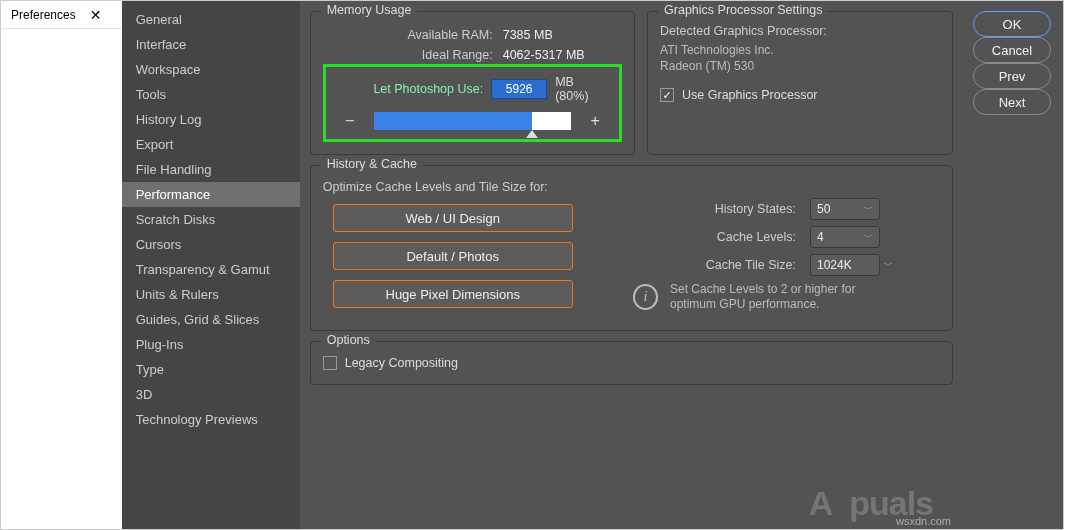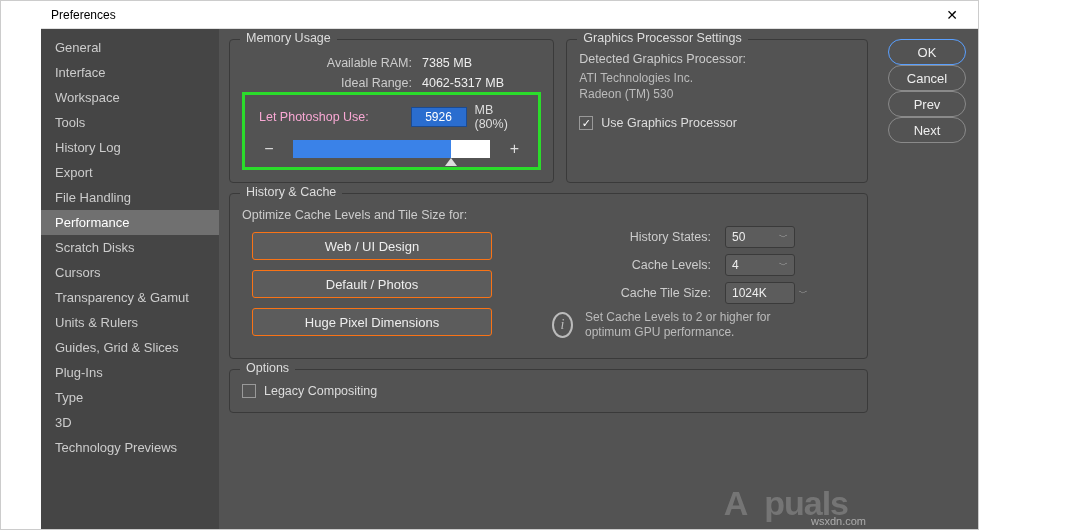--- a/index.html
+++ b/index.html
@@ -1,38 +1,38 @@
 <!DOCTYPE html>
 <html><head>
   <meta charset="utf-8">
   <style>
     * { box-sizing: border-box; margin: 0; padding: 0; font-family: "Segoe UI", Tahoma, sans-serif; }
     body { width: 1084px; height: 530px; overflow: hidden; background: #fff; }
-    .window { width: 979px; height: 530px; display: flex; flex-direction: column; border: 1px solid #ccc; padding-left: 40px; }
+    .window { width: 1064px; height: 530px; display: flex; flex-direction: row; border: 1px solid #ccc; }
     .titlebar { height: 28px; display: flex; align-items: center; justify-content: space-between; padding: 0 6px 0 10px; background: #fff; border-bottom: 1px solid #e0e0e0; font-size: 12px; color: #000; }
     .titlebar .close { width: 40px; height: 20px; display: flex; align-items: center; justify-content: center; font-size: 14px; cursor: default; }
     .body { flex: 1; display: flex; background: #535353; color: #ddd; font-size: 12.5px; }
     .sidebar { width: 178px; background: #454545; display: flex; flex-direction: column; padding-top: 6px; }
     .sidebar-item { padding: 5px 10px 5px 14px; color: #ccc; font-size: 13px; line-height: 15px; cursor: default; }
     .sidebar-item.selected { background: #707070; color: #fff; }
     .main { flex: 1; padding: 10px 10px 0 10px; overflow: hidden; position: relative; }
     .actions { width: 100px; padding: 10px 12px 0 0; display: flex; flex-direction: column; gap: 0; align-items: flex-end; }
     .pill-btn { width: 78px; height: 26px; border: 1px solid #8a8a8a; border-radius: 14px; background: #535353; color: #eee; font-size: 13px; display: flex; align-items: center; justify-content: center; cursor: default; }
     .pill-btn.primary { border-color: #5aa0ff; }
     .group { border: 1px solid #3a3a3a; border-radius: 4px; padding: 10px 12px 12px 12px; margin-bottom: 10px; position: relative; }
     .group-title { position: absolute; top: -9px; left: 10px; background: #535353; padding: 0 6px; color: #ddd; font-size: 12.5px; }
     .row-top { display: flex; gap: 12px; }
     .mem-group { flex: 1.02; }
     .gfx-group { flex: 0.98; }
     .kv { display: flex; gap: 10px; margin: 6px 0; }
     .kv-label { width: 170px; text-align: right; color: #ccc; }
     .kv-val { color: #eee; }
     .highlight-box { border: 3px solid #2bdc2b; padding: 8px 14px 8px 14px; margin-top: -4px; }
     .let-row { display: flex; align-items: center; gap: 8px; margin-bottom: 8px; }
-    .let-row .lbl { color: #f9a8d4; width: 160px; text-align: left; }
+    .let-row .lbl { color: #86efac; width: 160px; text-align: right; }
     .num-input { width: 56px; height: 20px; background: #2a6dcf; border: 1px solid #1c4b91; color: #fff; text-align: center; font-size: 12px; }
     .slider-row { display: flex; align-items: center; gap: 14px; }
     .pm { width: 20px; height: 20px; color: #ddd; display:flex; align-items:center; justify-content:center; font-size:16px; cursor: default; }
     .slider { position: relative; flex: 1; height: 18px; background: #fff; }
     .slider-fill { position: absolute; left: 0; top: 0; bottom: 0; width: 80%; background: #3a82e8; }
     .slider-thumb { position: absolute; left: 80%; top: 18px; transform: translateX(-50%); width: 0; height: 0; border-left: 6px solid transparent; border-right: 6px solid transparent; border-bottom: 8px solid #ddd; }
     .detected-lbl { color: #ccc; margin: 2px 0 4px 0; }
     .gfx-name { color: #bbb; font-size: 12px; line-height: 16px; }
     .chk-row { display: flex; align-items: center; gap: 8px; margin: 14px 0 12px 0; }
     .chk { width: 14px; height: 14px; border: 1px solid #999; background: #555; color: #fff; font-size: 11px; display: flex; align-items: center; justify-content: center; line-height: 1; }

